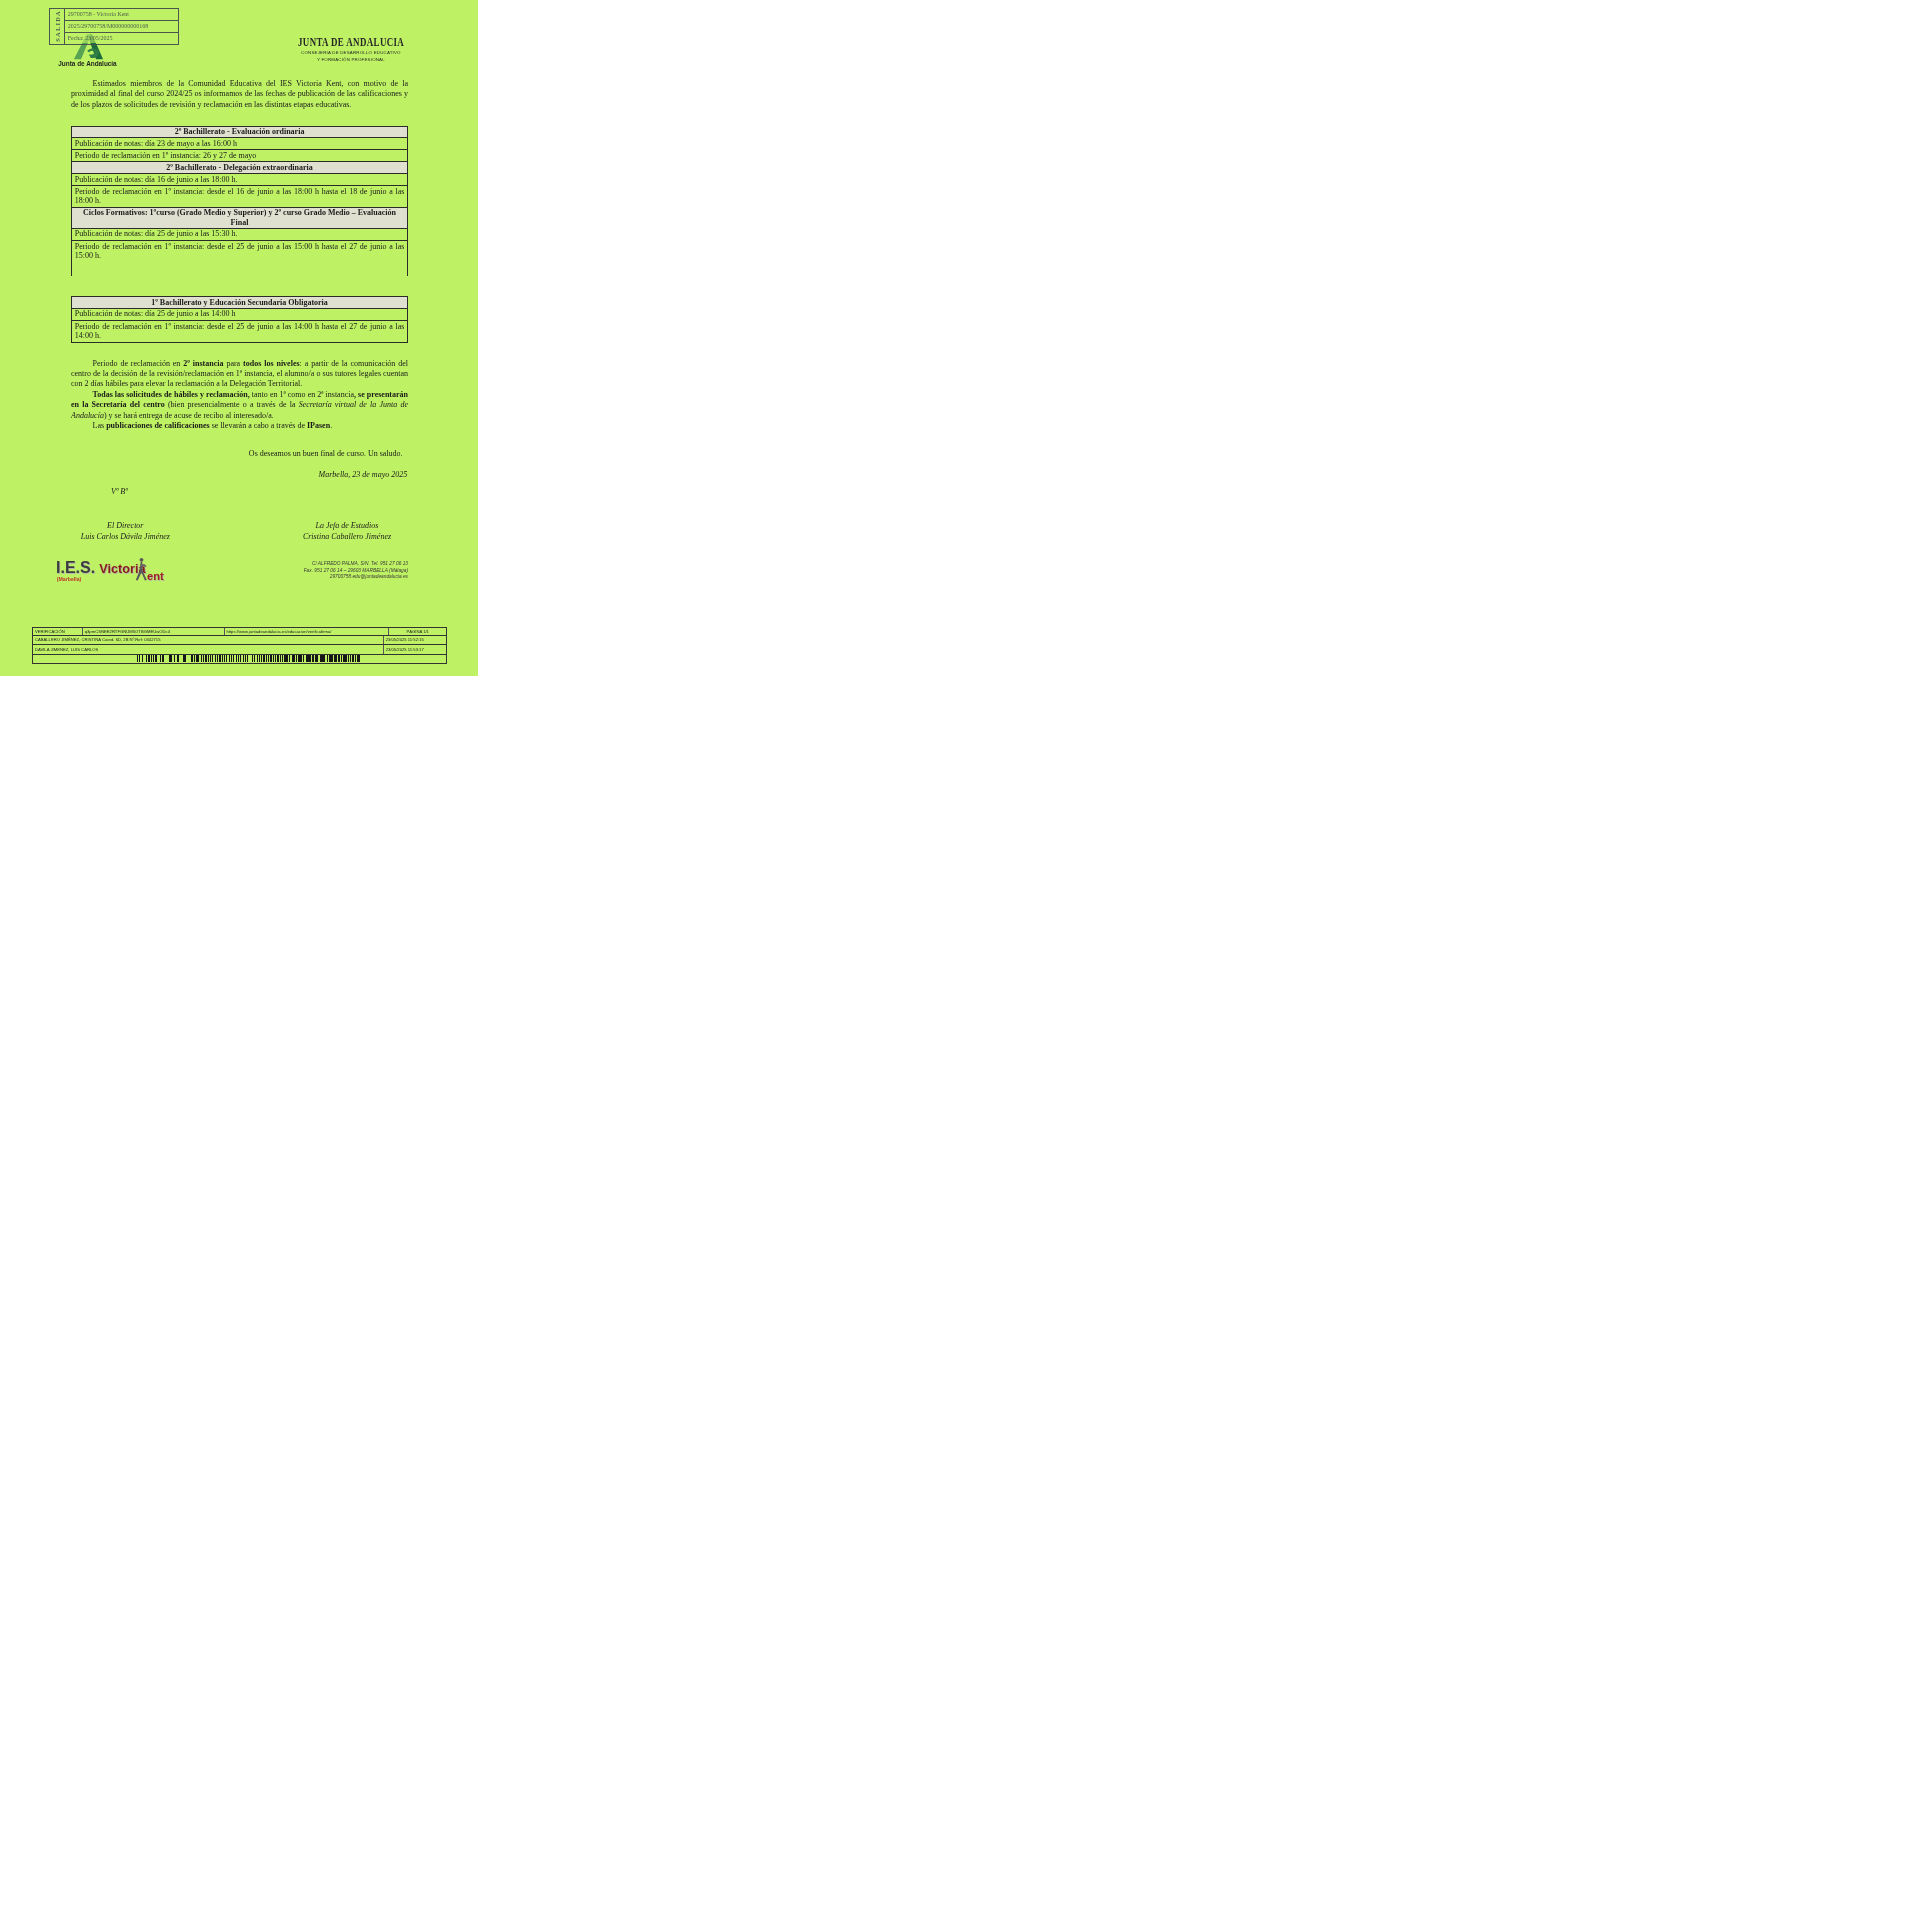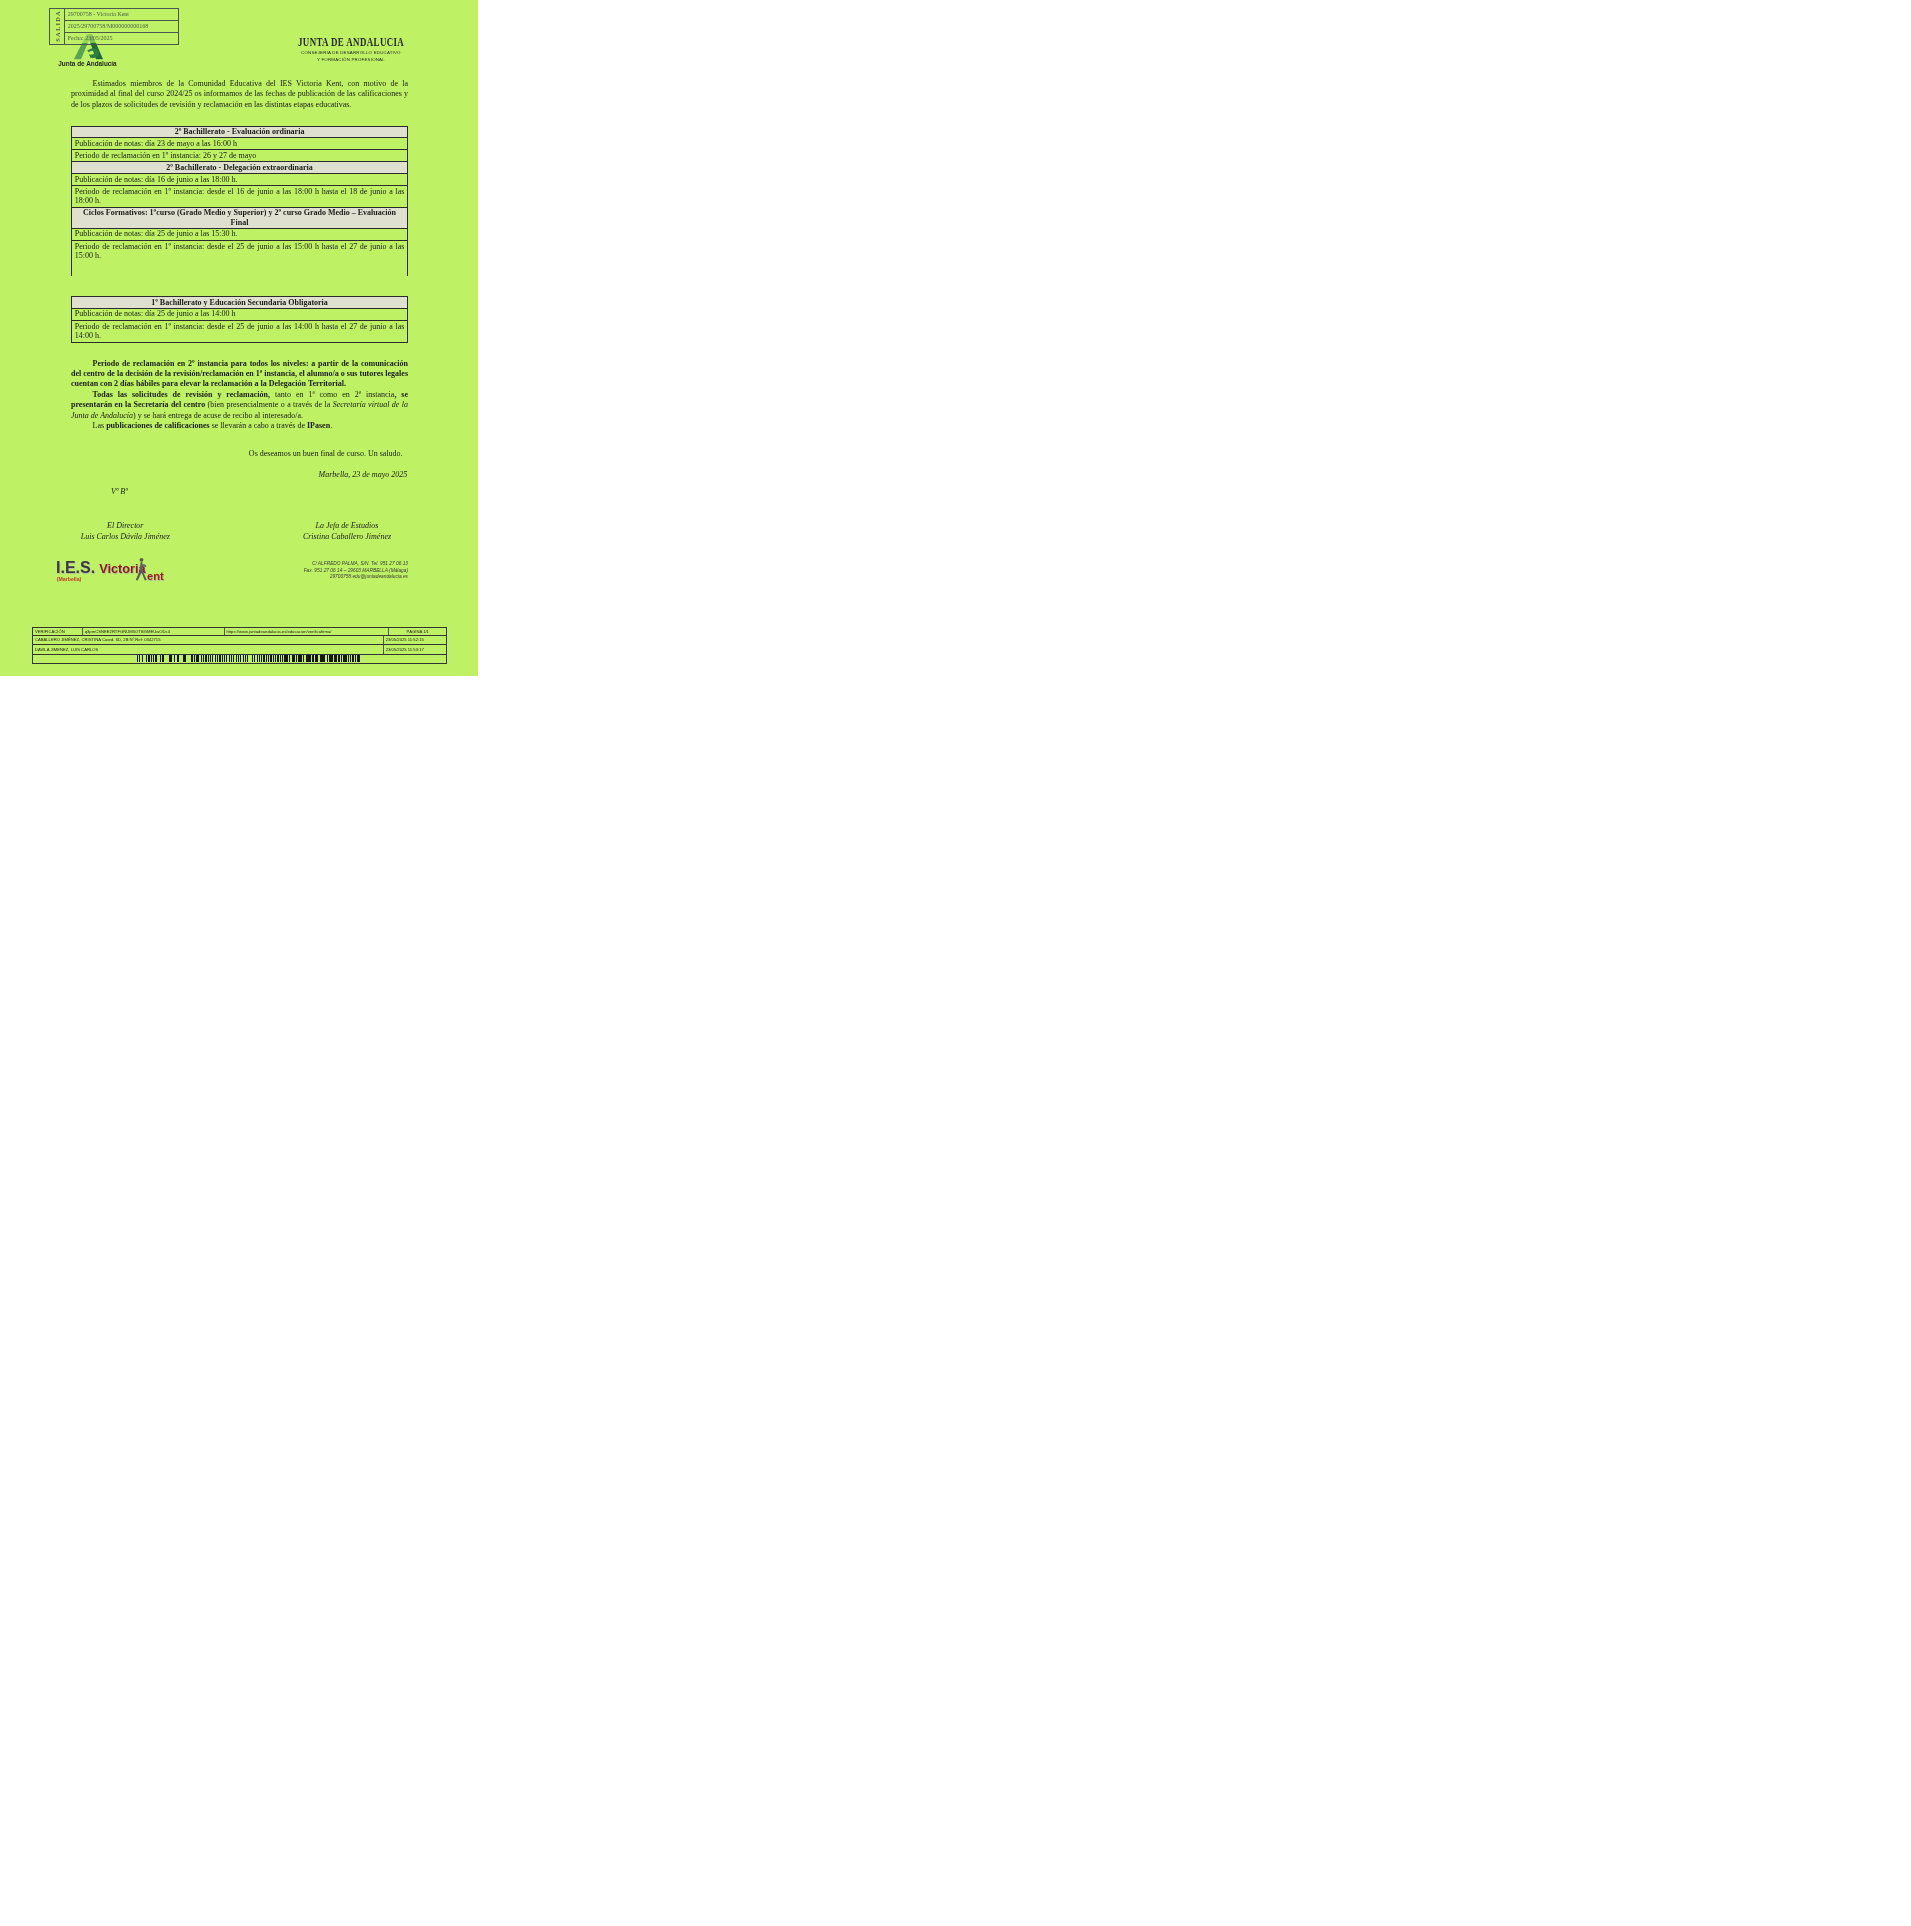--- a/index.html
+++ b/index.html
@@ -37,21 +37,21 @@
   .indent{text-indent:21.6px;}
   .intro{margin-bottom:15.4px;}
 
   .table-stack{border:1.2px solid #2b2b2b;border-bottom:none;margin-top:0;}
   .grade-table{border:1.2px solid #2b2b2b;margin-top:20px;}
   .gr{padding:0.8px 2.7px;text-align:justify;line-height:9.6px;}
   .gr + .gr{border-top:1.2px solid #2b2b2b;}
   .gh{background:#dfe0cf;font-weight:bold;text-align:center;padding:0.4px 2.7px;}
   .gr.filler{padding-bottom:15.4px;}
 
-  .p-block{margin-top:16px;font-weight:bold;}
+  .p-block{margin-top:16px;}
   .farewell{text-align:right;margin-top:17.7px;padding-right:5.4px;}
   .dateline{text-align:right;font-style:italic;margin-top:10.4px;padding-right:0.8px;}
   .vobo{font-style:italic;margin-top:7px;margin-left:40px;}
   .signatures{display:flex;justify-content:space-between;margin-top:23px;font-style:italic;}
   .sig{width:104px;text-align:center;line-height:10.8px;}
   .sig.left{margin-left:2.3px;}
   .sig.right{margin-right:9px;}
 
   
   .ies-logo{position:absolute;left:56px;top:557px;width:123px;height:35px;font-family:"Liberation Sans",sans-serif;z-index:2;}
@@ -141,21 +141,21 @@
     </div>
 
     <div class="grade-table">
       <div class="gr gh">1º Bachillerato y Educación Secundaria Obligatoria</div>
       <div class="gr">Publicación de notas: día 25 de junio a las 14:00 h</div>
       <div class="gr">Periodo de reclamación en 1º instancia: desde el 25 de junio a las 14:00 h hasta el 27 de junio a las 14:00 h.</div>
     </div>
 
     <p class="jtext indent p-block"><span>Periodo de reclamación en </span><b>2º instancia</b><span> para </span><b>todos los niveles</b><span>: a partir de la comunicación del centro de la decisión de la revisión/reclamación en 1ª instancia, el alumno/a o sus tutores legales cuentan con 2 días hábiles para elevar la reclamación a la Delegación Territorial.</span></p>
 
-    <p class="jtext indent"><b>Todas las solicitudes de revisión y reclamación,</b><span> tanto en 1ª como en 2ª instancia</span><b>, se presentarán en la Secretaría del centro </b><span>(bien presencialmente o a través de la </span><i>Secretaría virtual de la Junta de Andalucía</i><span>) y se hará entrega de acuse de recibo al interesado/a.</span></p>
+    <p class="jtext indent"><b>Todas las solicitudes de hábiles y reclamación,</b><span> tanto en 1ª como en 2ª instancia</span><b>, se presentarán en la Secretaría del centro </b><span>(bien presencialmente o a través de la </span><i>Secretaría virtual de la Junta de Andalucía</i><span>) y se hará entrega de acuse de recibo al interesado/a.</span></p>
 
     <p class="jtext indent"><span>Las </span><b>publicaciones de calificaciones</b><span> se llevarán a cabo a través de </span><b>IPasen</b><span>.</span></p>
 
     <p class="farewell">Os deseamos un buen final de curso. Un saludo.</p>
 
     <p class="dateline">Marbella, 23 de mayo 2025</p>
 
     <p class="vobo">Vº Bº</p>
 
     <div class="signatures">

